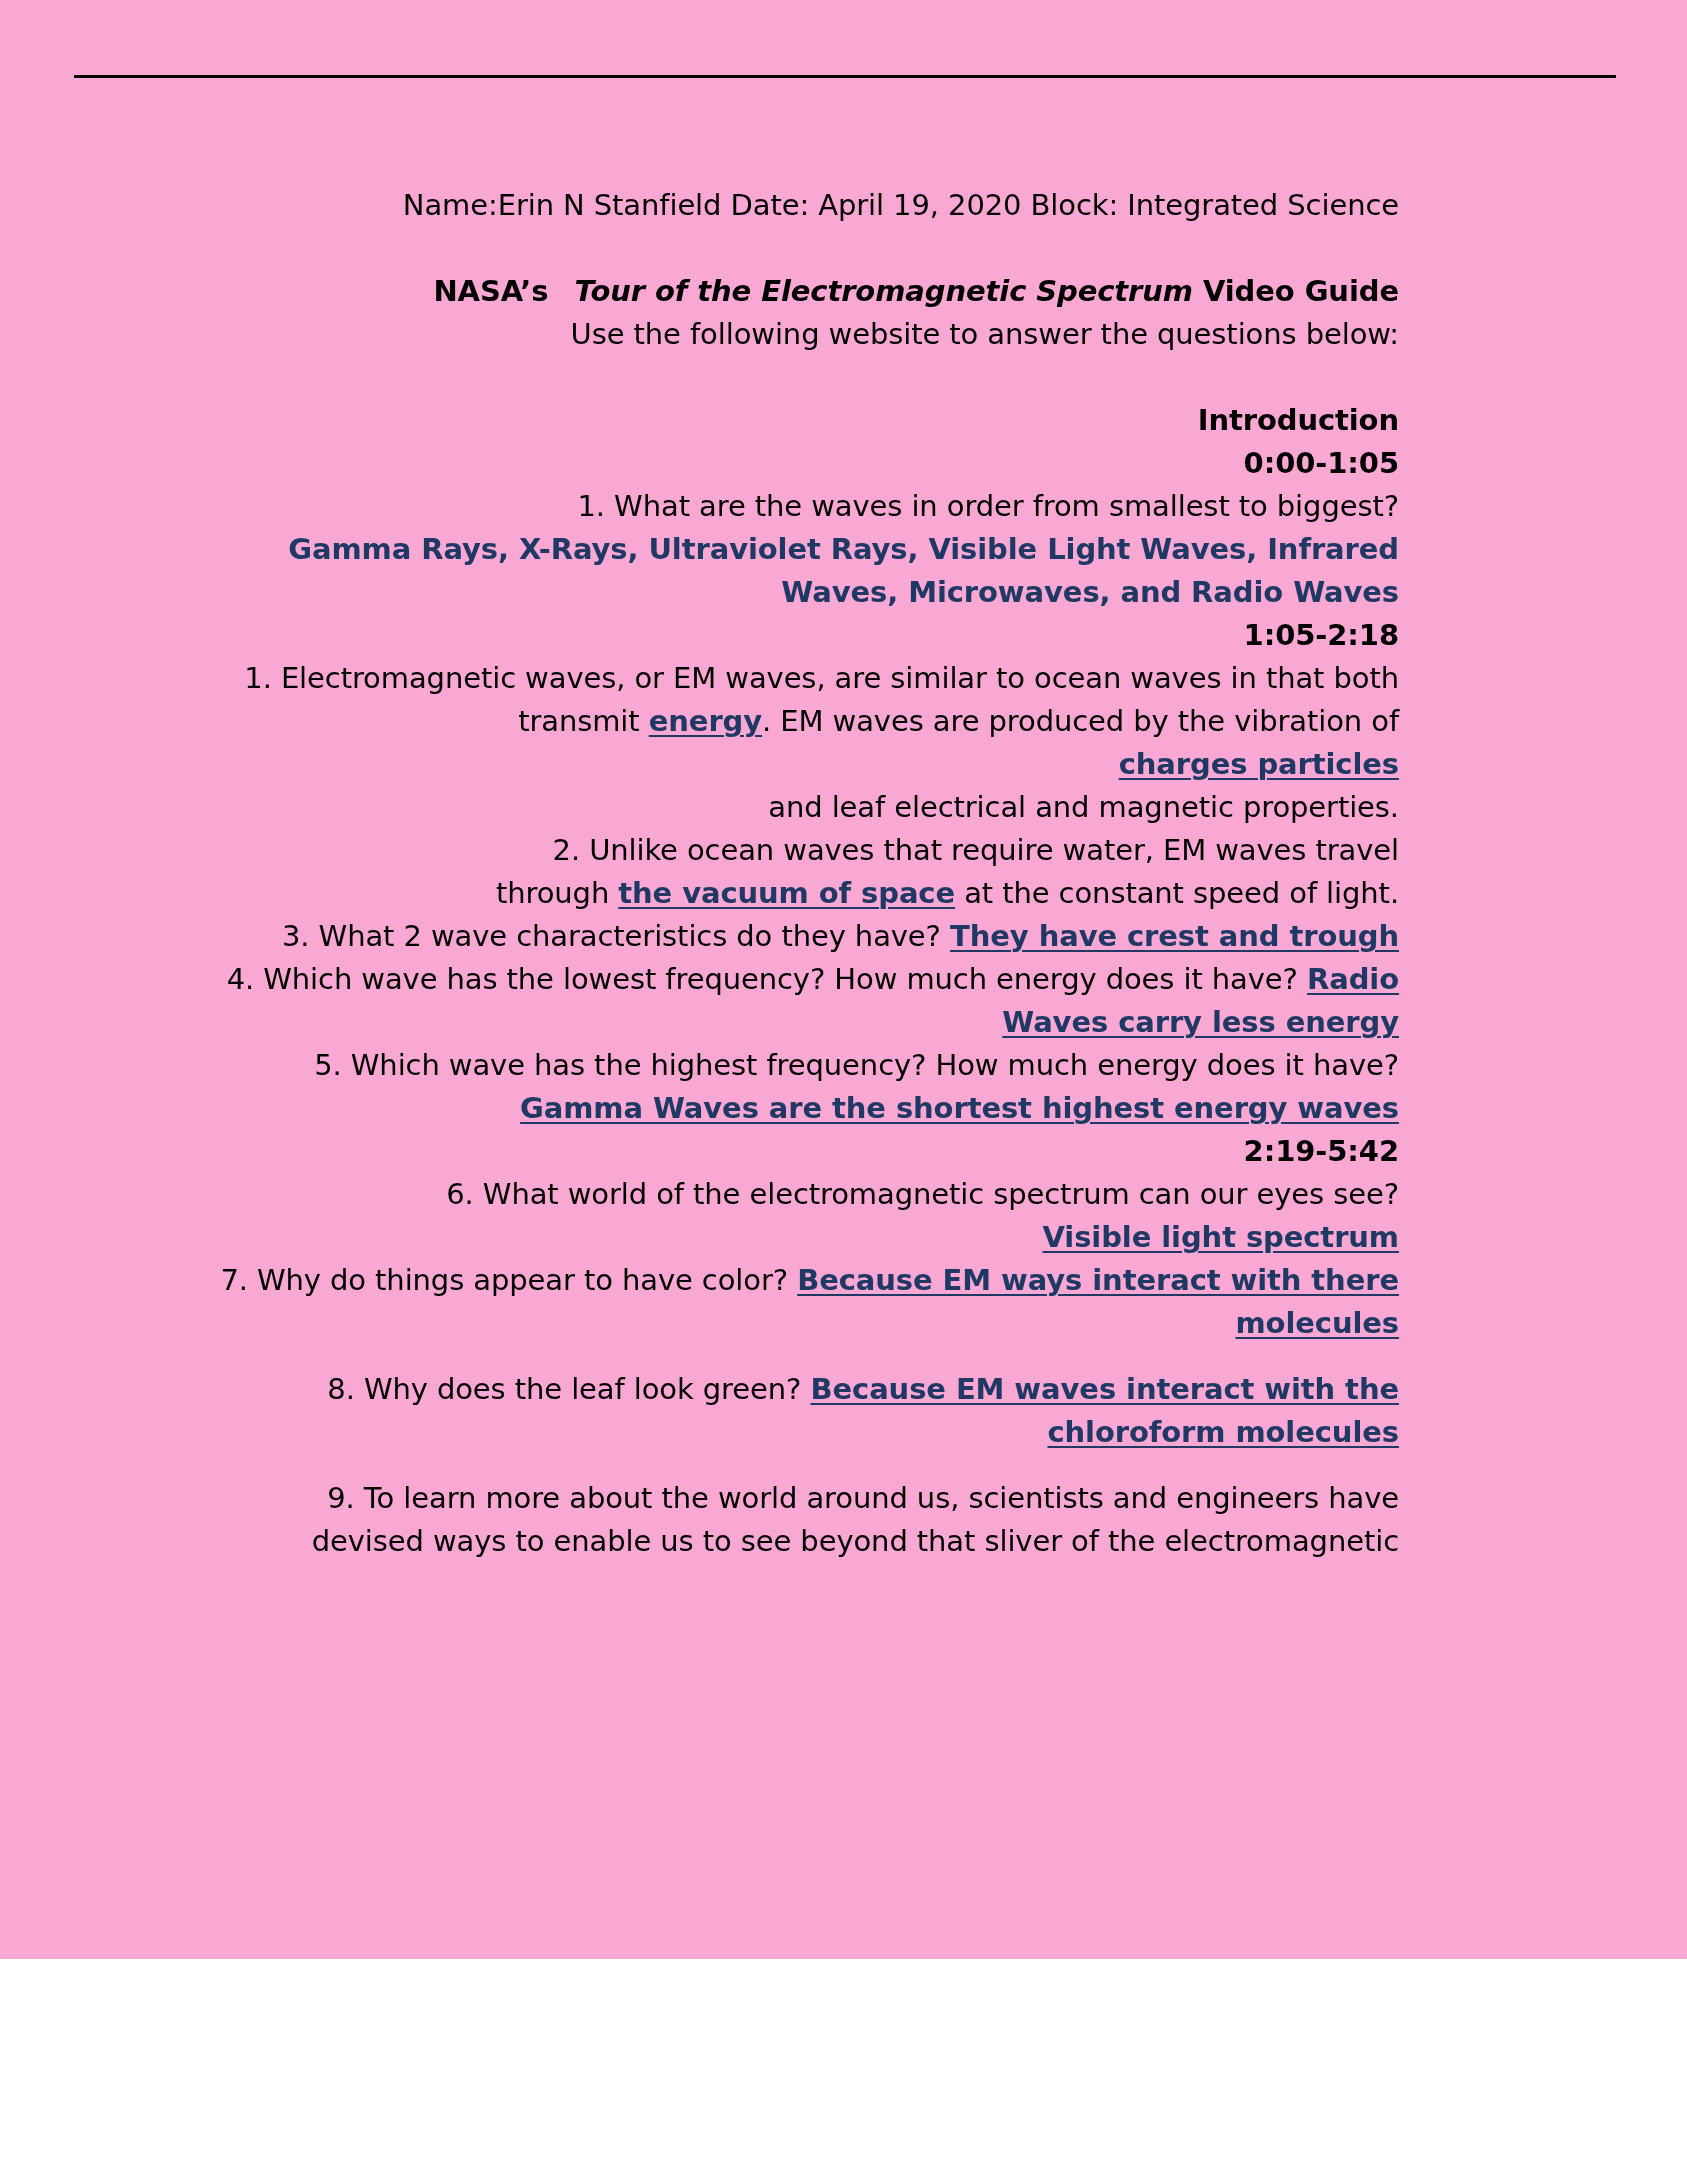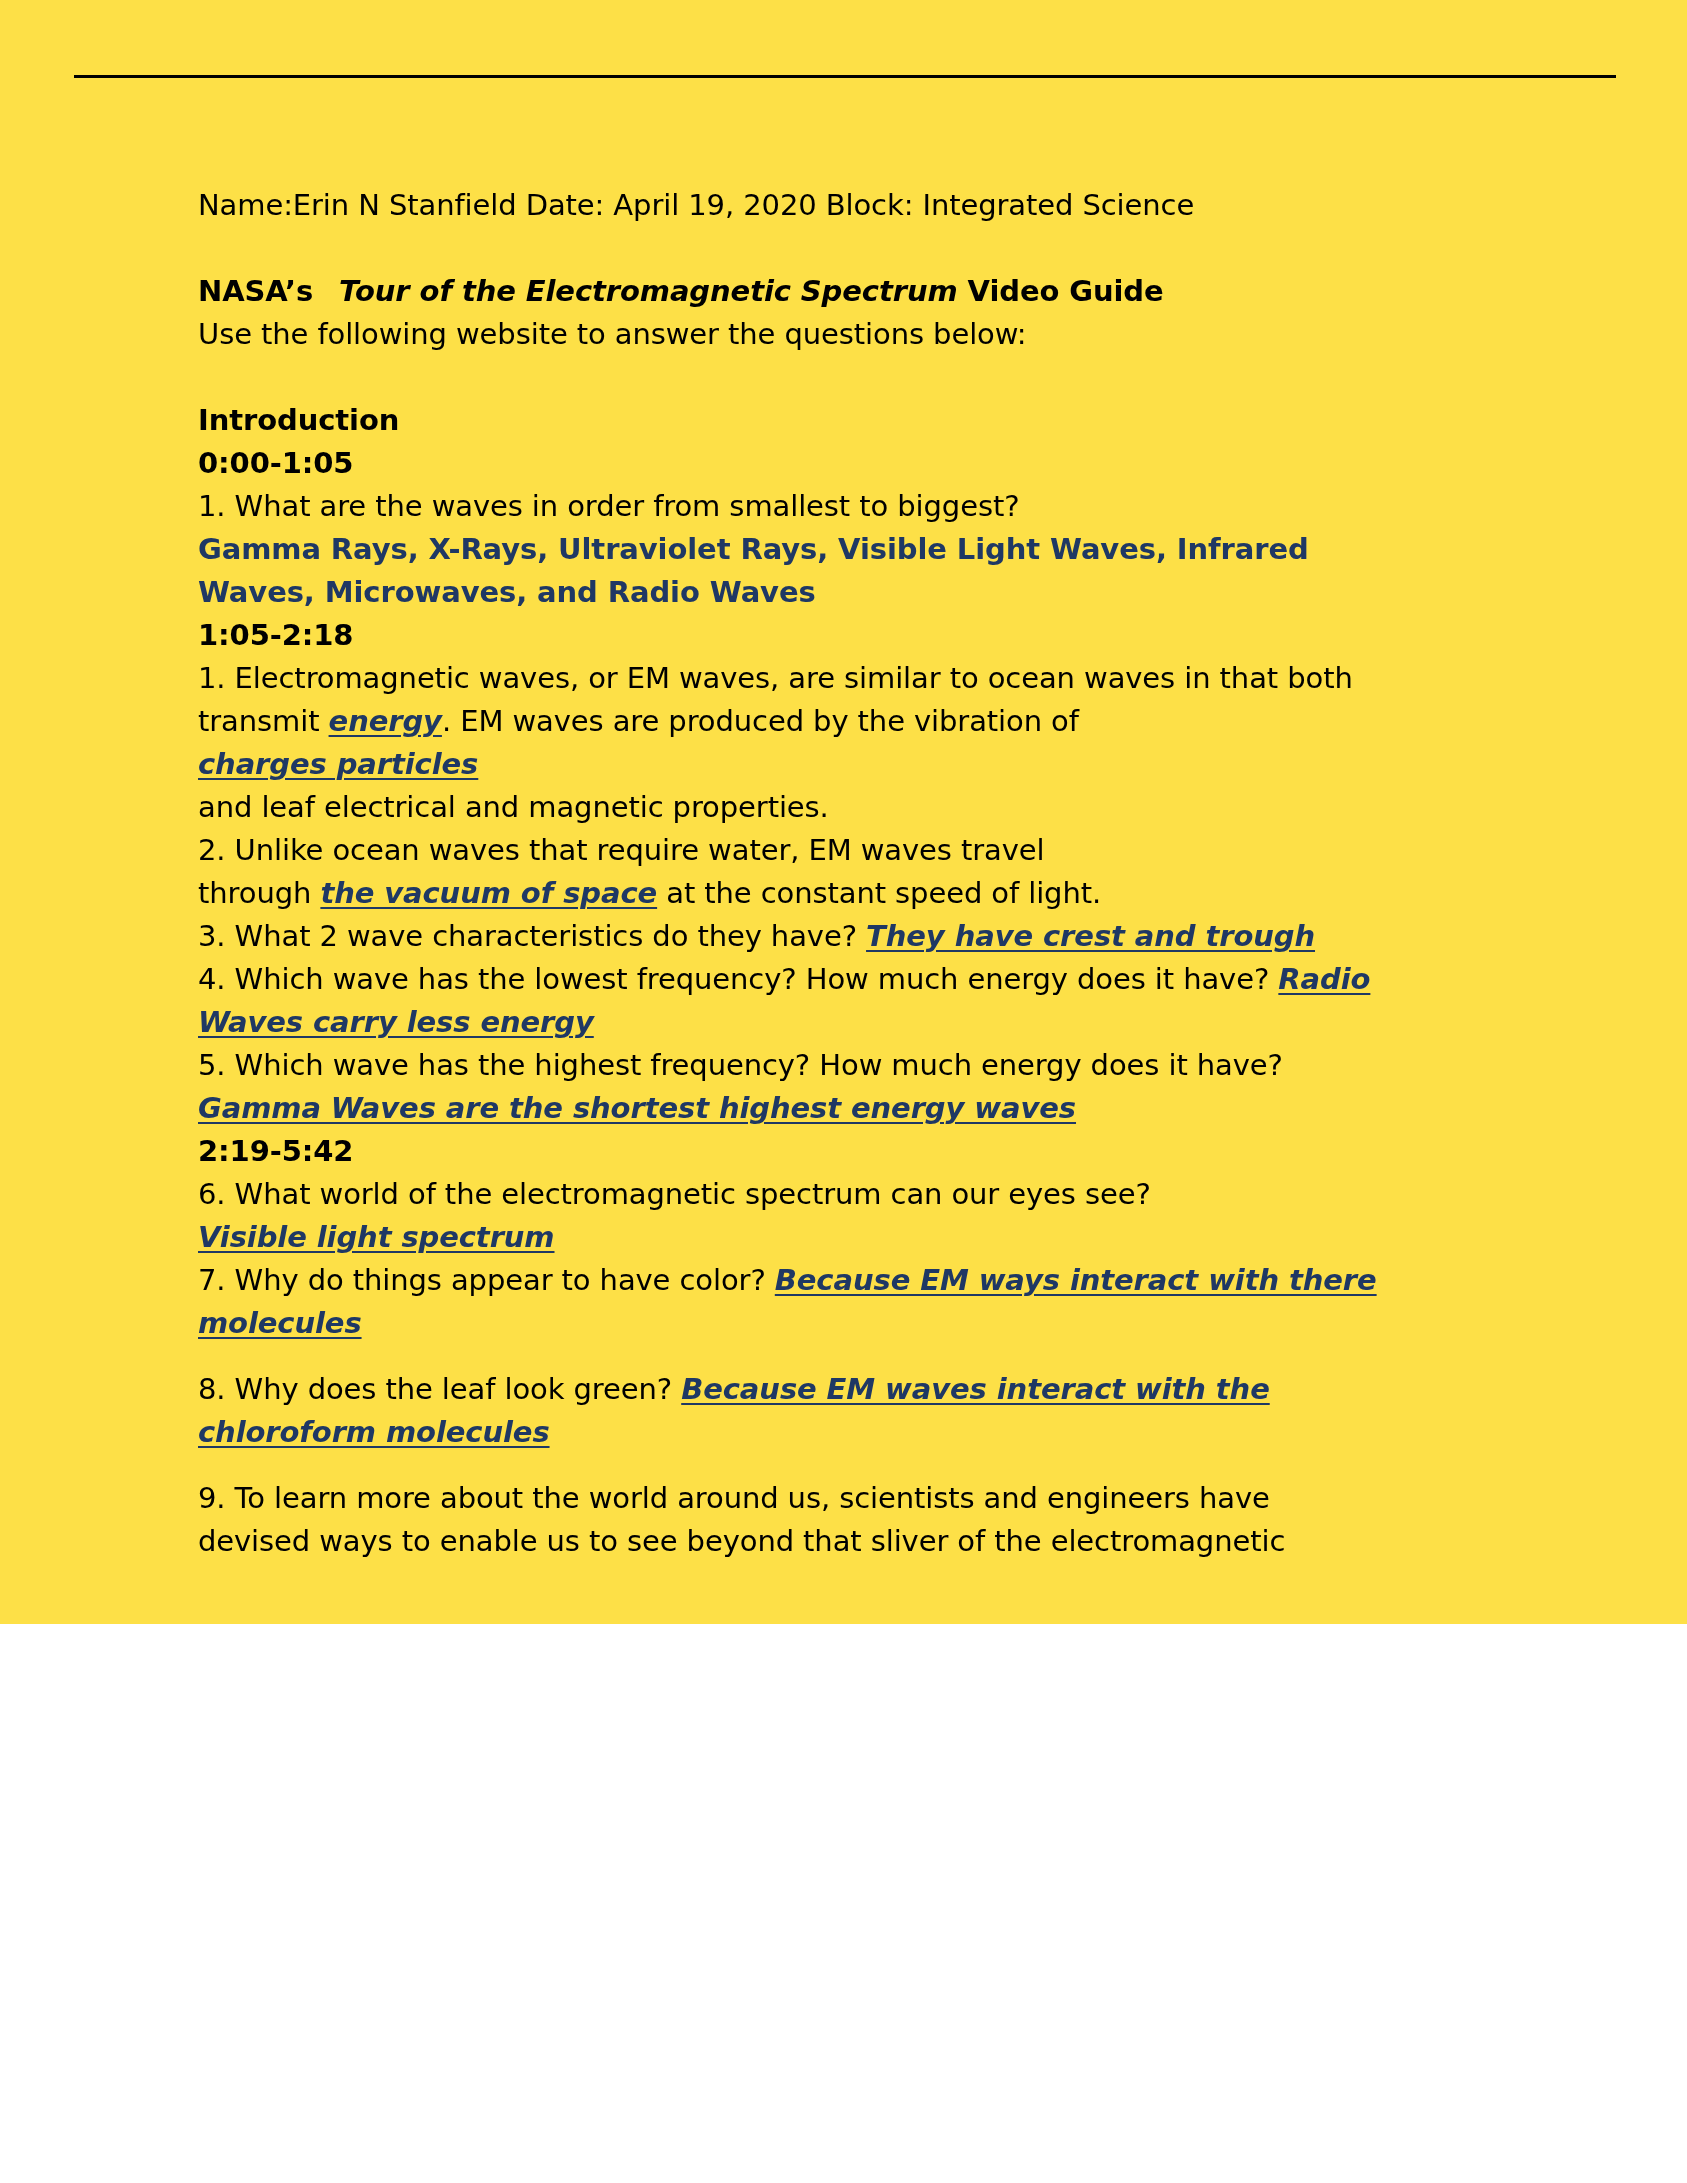--- a/index.html
+++ b/index.html
@@ -10,24 +10,25 @@
   body {
     width: 1687px;
     height: 2183px;
     font-family: "DejaVu Sans", sans-serif;
     color: #000000;
     -webkit-font-smoothing: antialiased;
   }
   .page {
     position: relative;
     width: 1687px;
-    height: 1624px;
+    height: 1959px;
     box-sizing: border-box;
-    background: #fde047;
+    background: #f9a8d4;
     overflow: hidden;
+    text-align: right;
   }
   .top-rule {
     position: absolute;
     left: 74px;
     top: 75px;
     width: 1542px;
     height: 2.6px;
     background: #000000;
   }
   .body-col {
@@ -45,21 +46,20 @@
   .spacer-sm { height: 43px; }
   .spacer-xs { height: 23px; }
   .b { font-weight: bold; }
   .bi { font-weight: bold; font-style: italic; margin-left: 16px; }
   .ans {
     color: #1f3864;
     font-weight: bold;
     text-decoration: underline;
     text-decoration-thickness: 2px;
     text-underline-offset: 4px;
-    font-style: italic;
   }
   .ansplain {
     color: #1f3864;
     font-weight: bold;
   }
   .link {
     color: #1565c0;
     text-decoration: underline;
     text-decoration-thickness: 2px;
     text-underline-offset: 4px;

